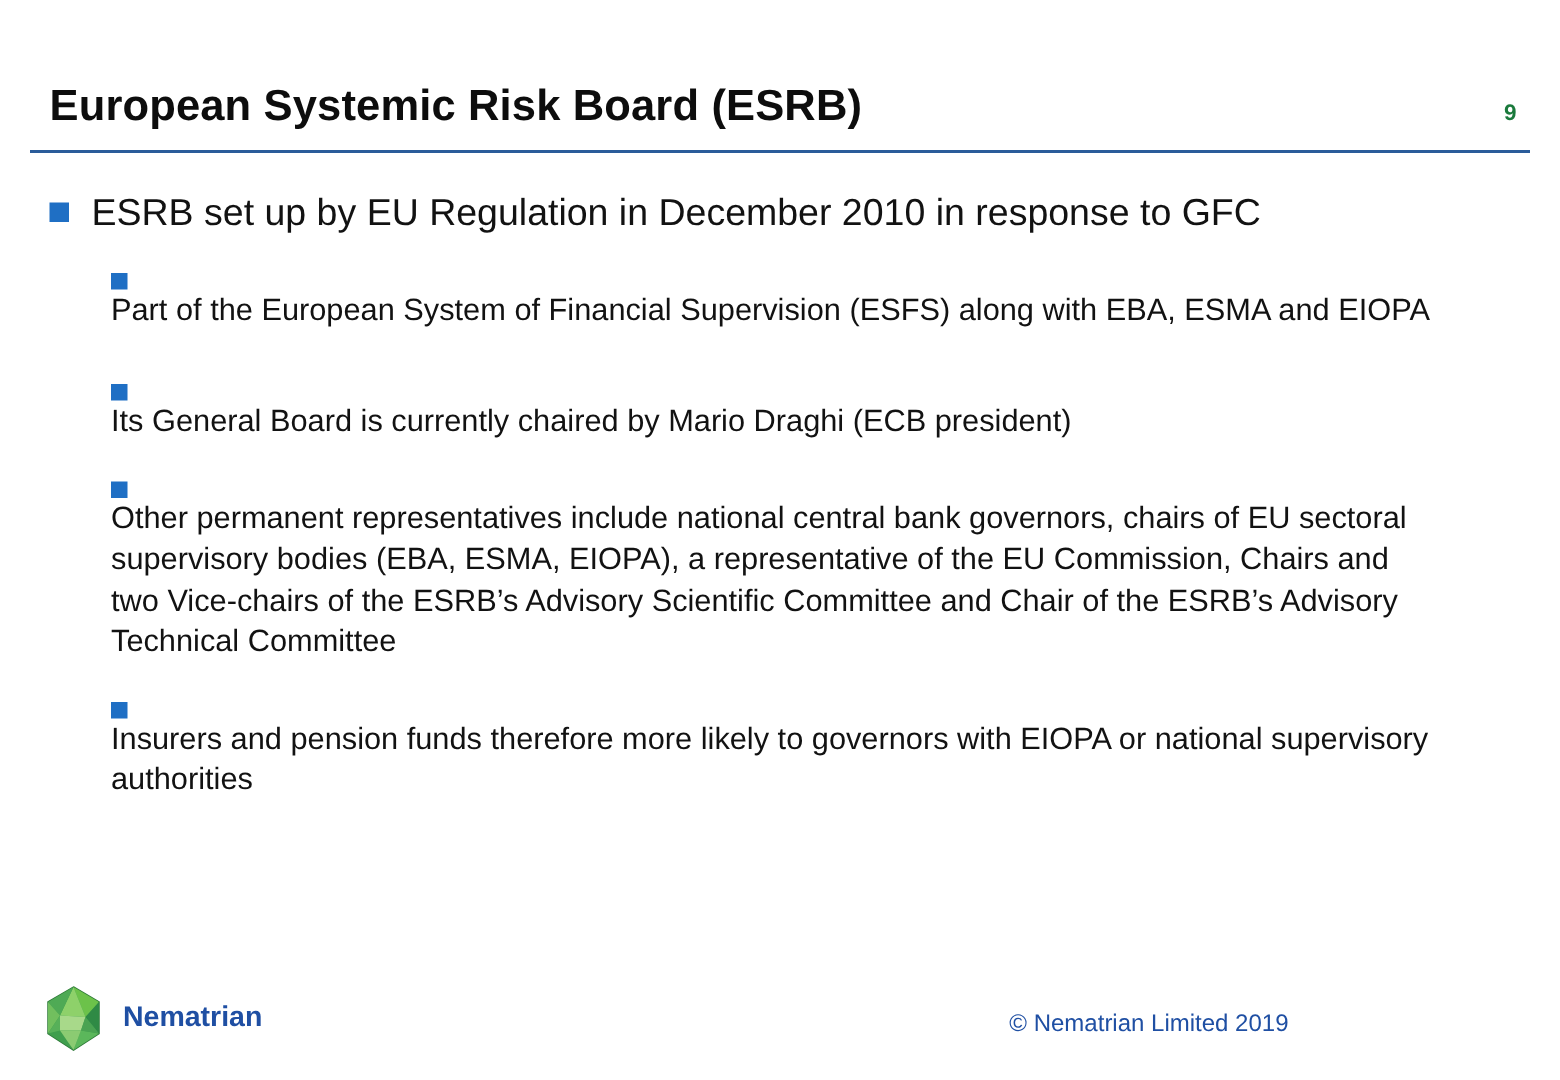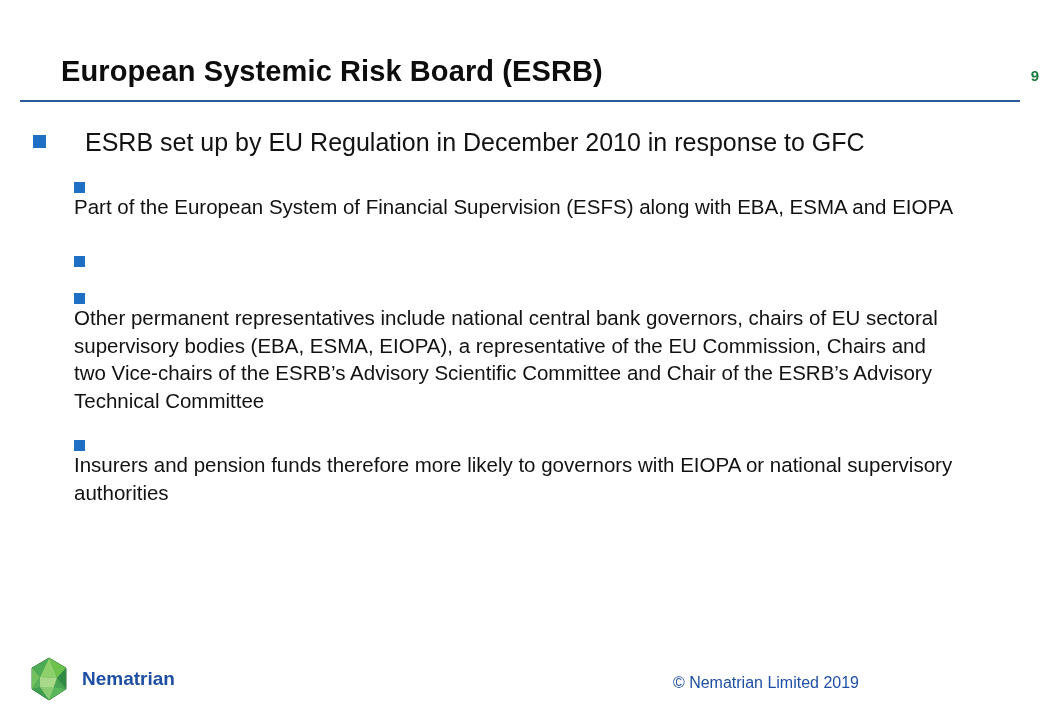--- a/index.html
+++ b/index.html
@@ -20,21 +20,20 @@
     box-sizing: border-box;
   }
   .title-row {
     position: absolute;
     left: 33px;
     top: 55px;
     width: 978px;
     display: flex;
     align-items: baseline;
     justify-content: space-between;
-    margin-left: 28px;
   }
   .slide-title {
     font-size: 29px;
     font-weight: bold;
     color: #0d0d0d;
     letter-spacing: 0.1px;
     white-space: nowrap;
   }
   .slide-number {
     font-size: 15px;
@@ -52,21 +51,20 @@
   .content {
     position: absolute;
     left: 33px;
     top: 126px;
     width: 980px;
   }
   .bullet-l1 {
     display: flex;
     align-items: flex-start;
     margin-bottom: 16px;
-    gap: 24px;
   }
   .bullet-l1 .marker {
     flex: 0 0 auto;
     width: 13px;
     height: 13px;
     background: #1f6fc4;
     margin-top: 9px;
     margin-right: 15px;
   }
   .bullet-l1 .text {
@@ -159,20 +157,21 @@
         <span class="text">Part of the European System of Financial Supervision (ESFS) along with EBA, ESMA and EIOPA</span>
       </div>
     </div>
 
     <div class="gap-after"></div>
 
 
     <div class="sub-group">
       <div class="bullet-l2">
         <span class="marker"></span>
+        <span class="text">Its General Board is currently chaired by Mario Draghi (ECB president)</span>
       </div>
       <div class="bullet-l2">
         <span class="marker"></span>
         <span class="text">Other permanent representatives include national central bank governors, chairs of EU sectoral supervisory bodies (EBA, ESMA, EIOPA), a representative of the EU Commission, Chairs and two Vice-chairs of the ESRB’s Advisory Scientific Committee and Chair of the ESRB’s Advisory Technical Committee</span>
       </div>
       <div class="bullet-l2">
         <span class="marker"></span>
         <span class="text">Insurers and pension funds therefore more likely to governors with EIOPA or national supervisory authorities</span>
       </div>
     </div>

